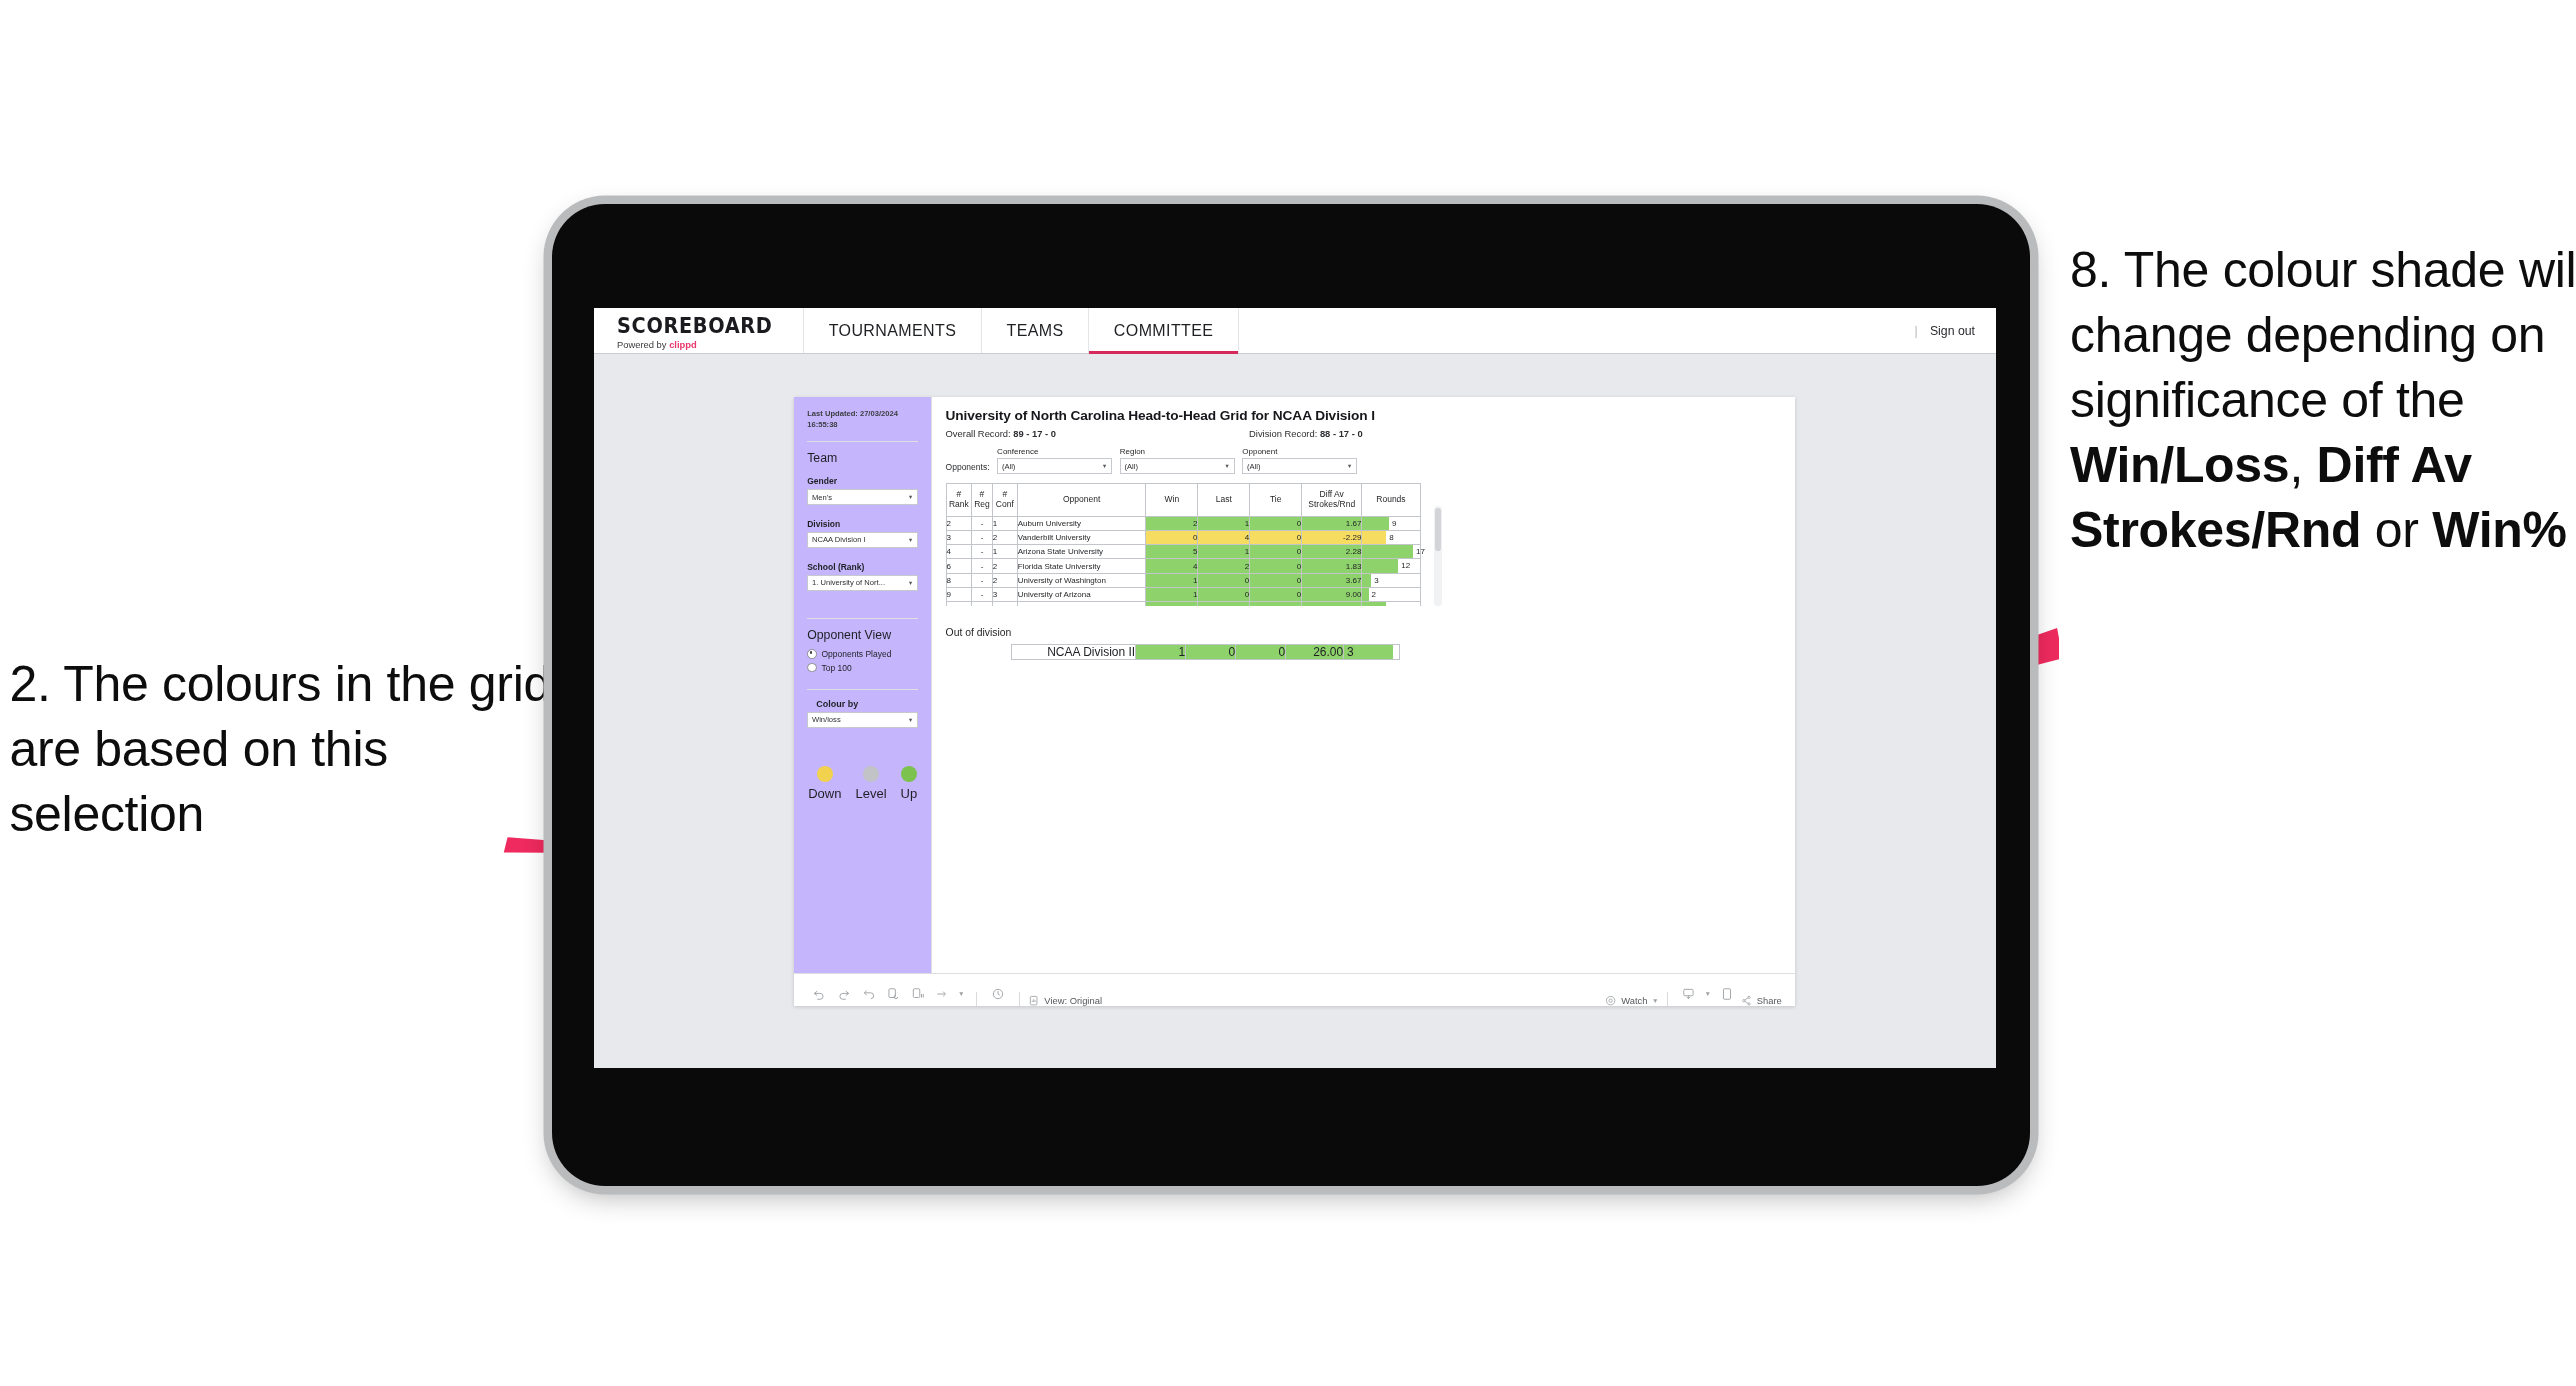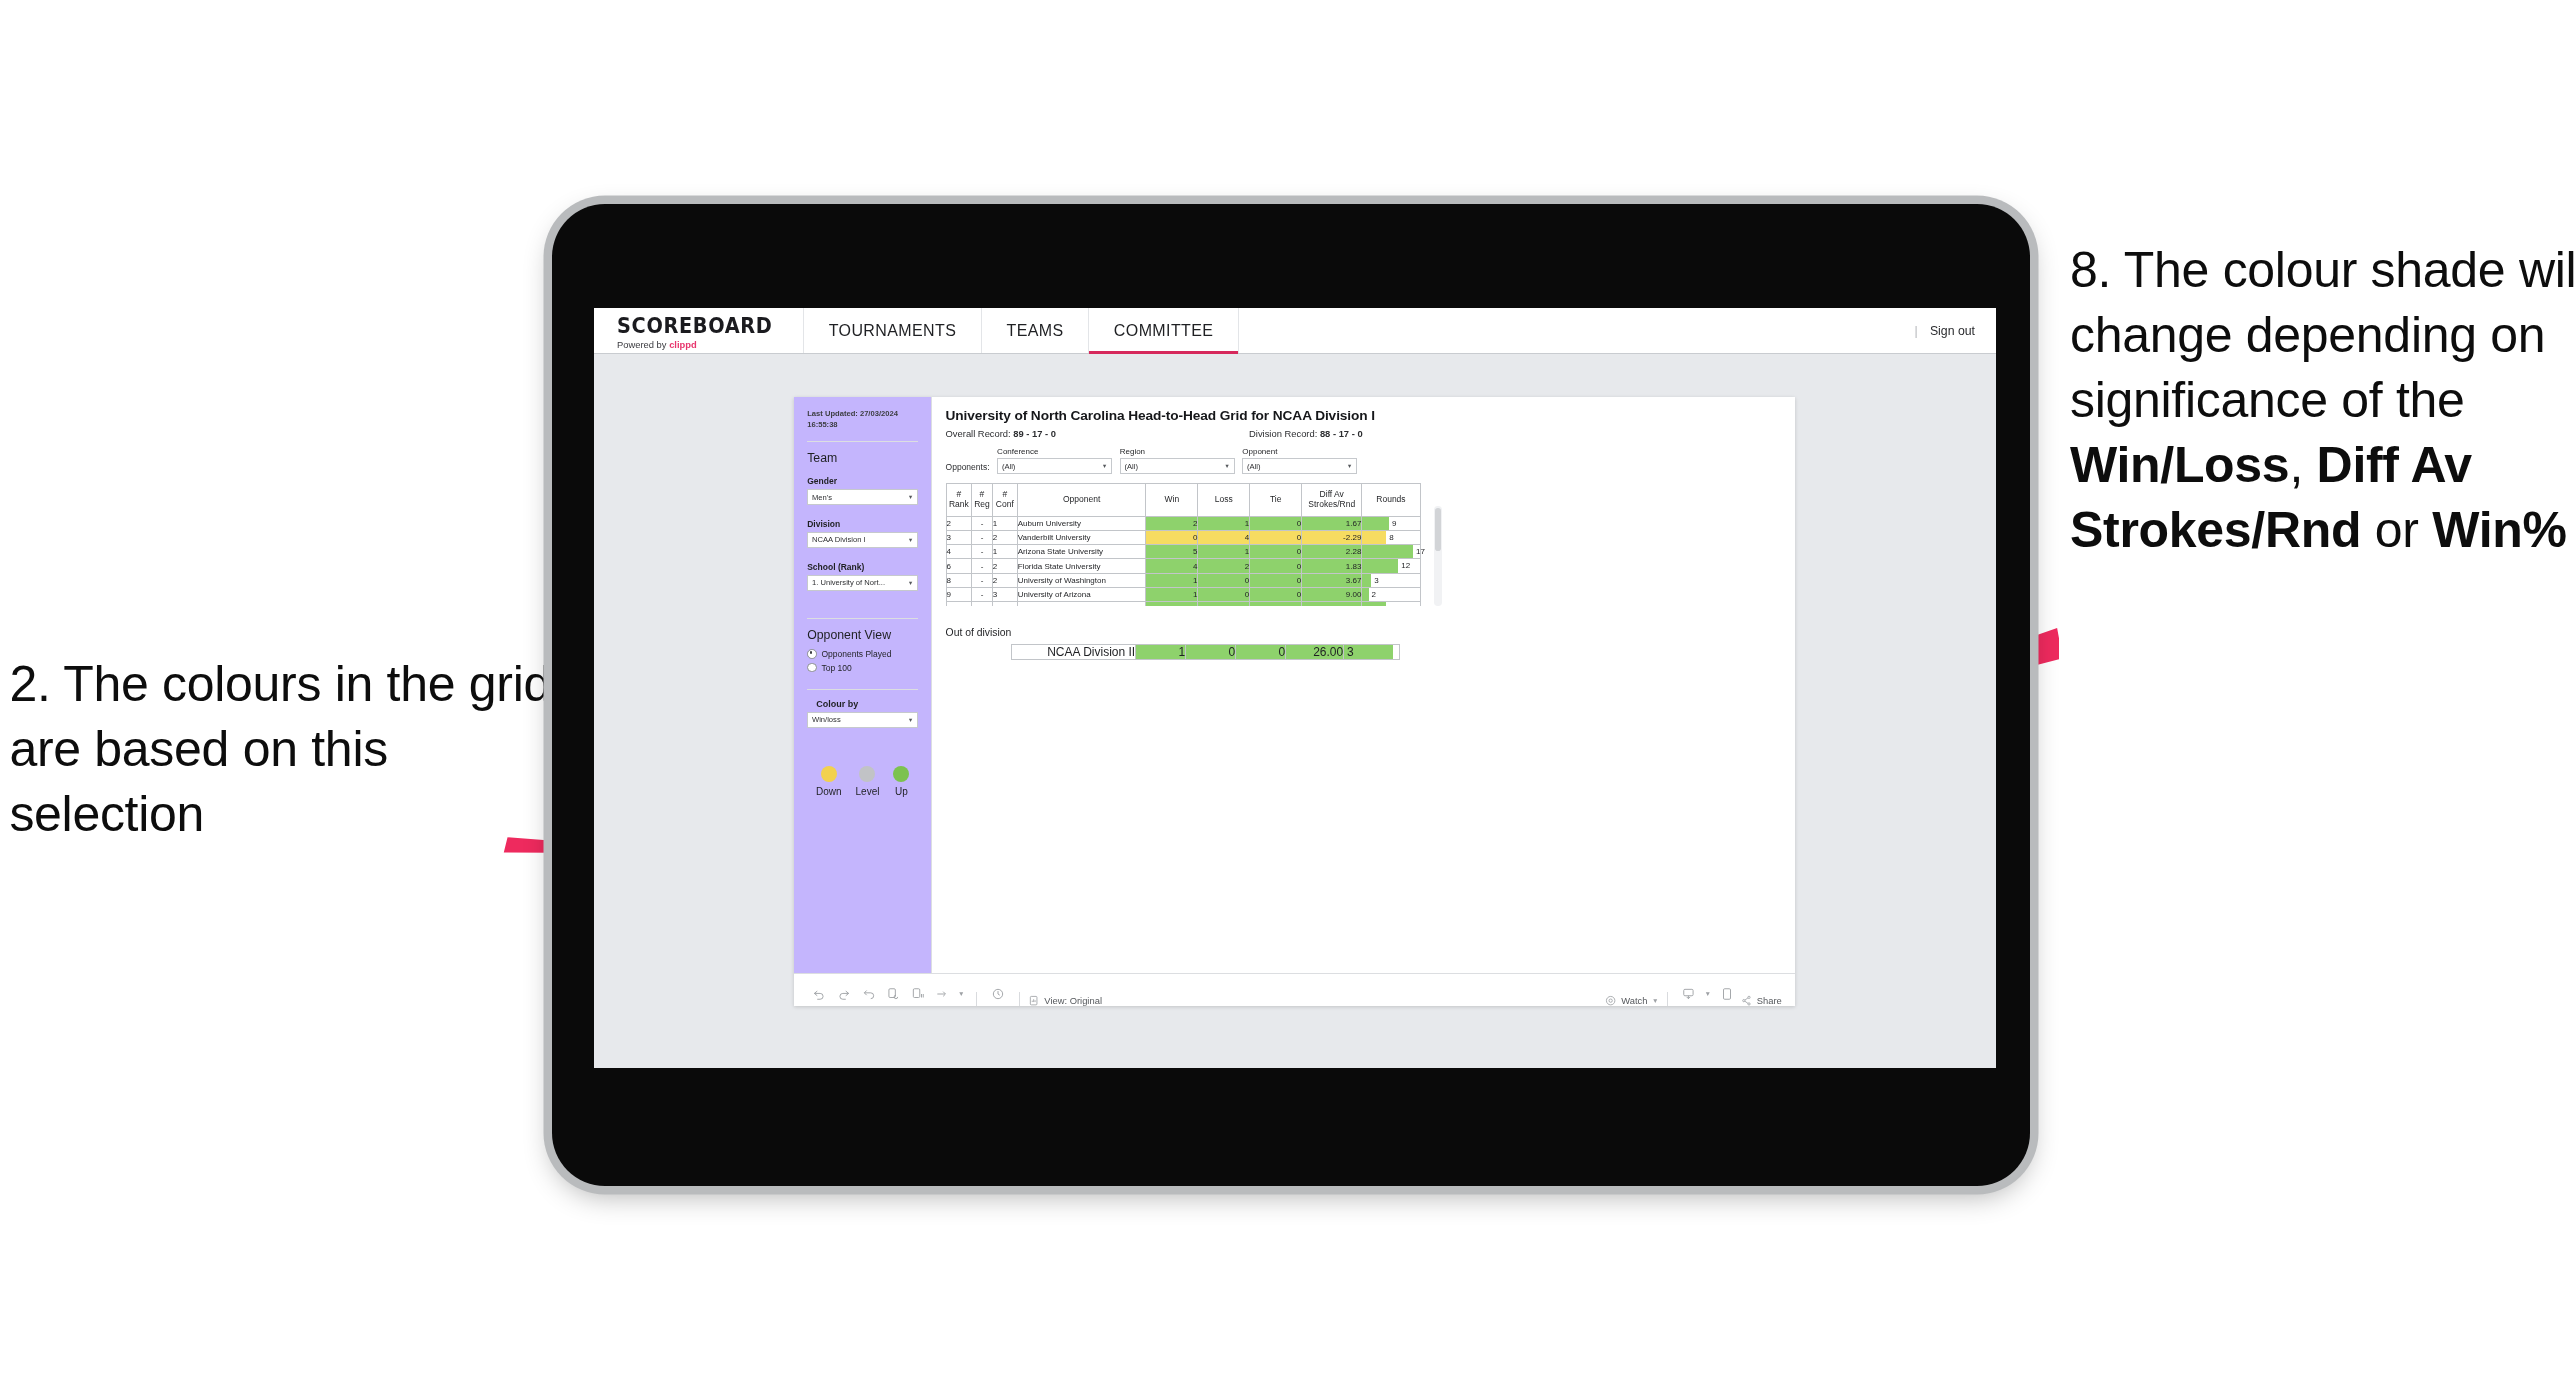--- a/index.html
+++ b/index.html
@@ -67,21 +67,21 @@
   .fld-label{font-size:8.5px;font-weight:700;color:#1f2023;margin-bottom:2.8px;}
   .select{height:14px;border:0.9px solid #c6c9cd;background:#fff;display:flex;align-items:center;
           padding:0 3.8px;font-size:7.6px;color:#2d2e31;position:relative;cursor:pointer;}
   .select .caret{margin-left:auto;font-size:5.7px;color:#55585c;}
   .radio-row{display:flex;align-items:center;gap:4.7px;margin-bottom:3.8px;font-size:8.5px;color:#1f2023;cursor:pointer;}
   .radio{width:7.6px;height:7.6px;border:0.9px solid #8a8d91;border-radius:50%;flex:none;position:relative;background:#fff;}
   .radio.on::after{content:"";position:absolute;left:1.4px;top:1.4px;width:2.8px;height:2.8px;border-radius:50%;background:#3b3d40;}
   .legend{display:flex;gap:14px;justify-content:center;margin-top:24.6px;}
   .legend .li{display:flex;flex-direction:column;align-items:center;gap:3.8px;}
   .legend .dot{width:16px;height:16px;border-radius:50%;}
-  .legend .lbl{font-size:10px;color:#1f2023;}
+  .legend .lbl{font-size:13px;color:#1f2023;}
 
   
   #view{flex:1;min-width:0;padding:11.3px 15px 0 13.2px;position:relative;}
   #title{font-size:13.7px;color:#16171a;font-weight:600;letter-spacing:-0.1px;}
   #records{display:flex;margin-top:4.7px;font-size:9.4px;color:#2c2d30;}
   #records .r2{margin-left:193px;}
   #records b{font-weight:700;}
   #opprow{display:flex;align-items:flex-end;margin-top:8.5px;gap:7.6px;}
   #opplabel{font-size:8.5px;color:#2c2d30;padding-bottom:1.9px;}
   .oppfld{width:115px;}
@@ -262,21 +262,21 @@
 
             <div id="gridclip">
               <table class="grid">
                 <thead>
                   <tr>
                     <th class="w-rank">#<br>Rank</th>
                     <th class="w-reg">#<br>Reg</th>
                     <th class="w-conf">#<br>Conf</th>
                     <th class="w-opp">Opponent</th>
                     <th class="w-win">Win</th>
-                    <th class="w-loss">Loss</th>
+                    <th class="w-loss">Last</th>
                     <th class="w-tie">Tie</th>
                     <th class="w-diff">Diff Av<br>Strokes/Rnd</th>
                     <th class="w-rounds">Rounds</th>
                   </tr>
                 </thead>
                 <tbody id="grid-body">
                     <tr>
                       <td class="w-rank name">2</td>
                       <td class="w-reg center">-</td>
                       <td class="w-conf name">1</td>

